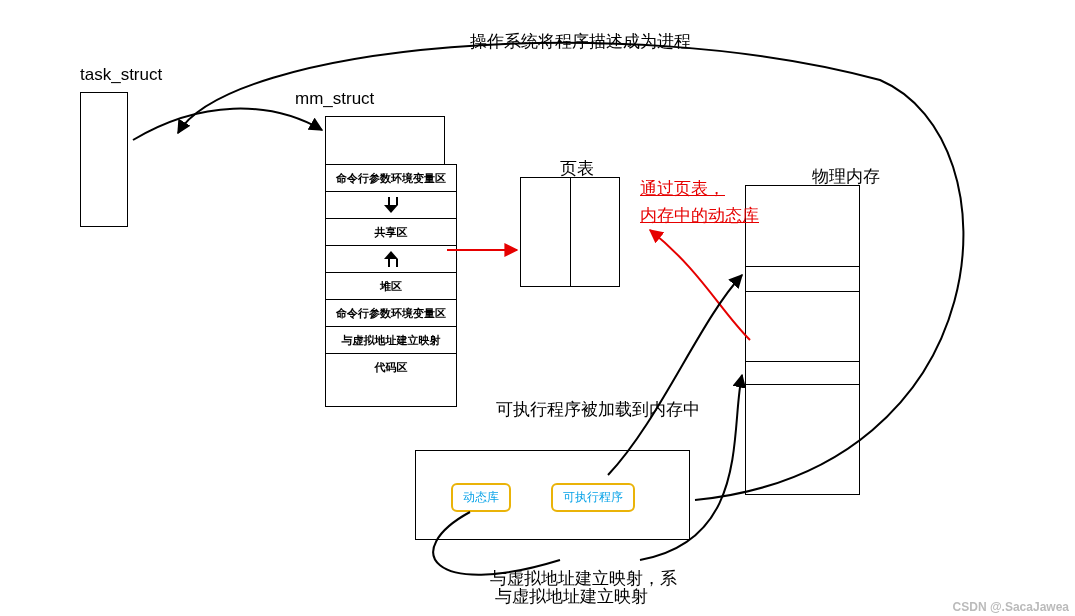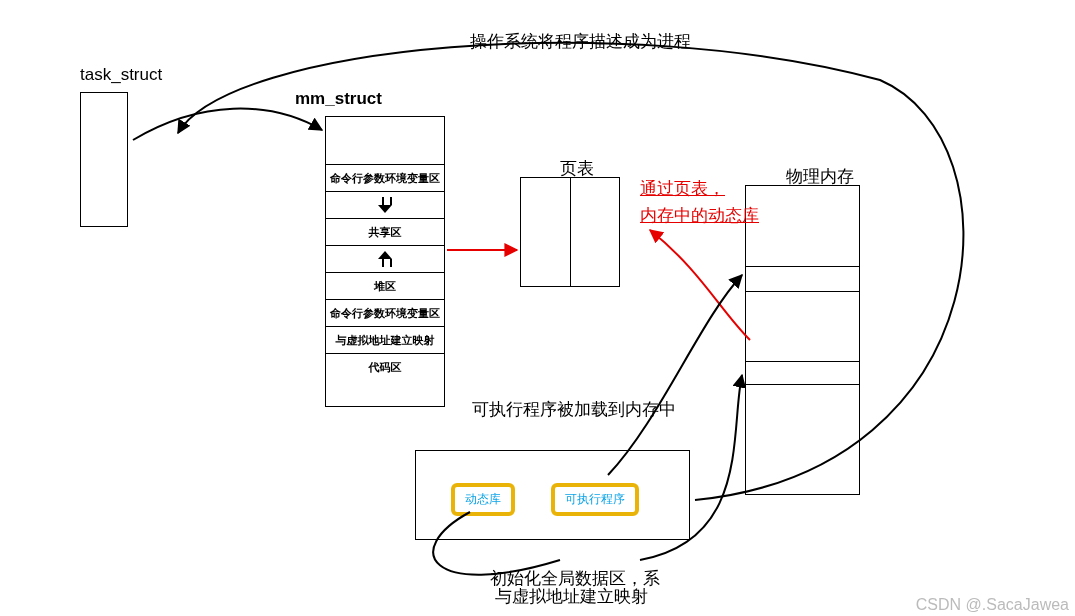--- a/index.html
+++ b/index.html
@@ -39,78 +39,78 @@
   .arrow-up::before{
     content:""; position:absolute; left:0; top:0;
     border-left:7px solid transparent; border-right:7px solid transparent;
     border-bottom:8px solid #000;
   }
   .arrow-up::after{
     content:""; position:absolute; left:4px; top:8px; width:6px; height:8px;
     border-left:2px solid #000; border-right:2px solid #000; background:#fff;
   }
   .disk-item {
-    position:absolute; border:4px solid #eab308; border-radius:6px;
+    position:absolute; border:2px solid #eab308; border-radius:6px;
     color:#09a3e8; padding:4px 10px; font-size:12px;
   }
   .red-text { color:#e60000; font-size:17px; line-height:1.6;text-decoration:underline; }
   svg.overlay { position:absolute; left:0; top:0; width:1075px; height:616px; pointer-events:none; }
-  .watermark { position:absolute; right:6px; bottom:2px; color:#bbb; font-size:16px; }
+  .watermark { position:absolute; right:6px; bottom:2px; color:#bbb; font-size:12px;font-weight:bold; }
 </style>
 </head>
 <body>
 
 <div class="label" style="left:80px; top:65px;">task_struct</div>
 <div class="box" style="left:80px; top:92px; width:48px; height:135px;"></div>
 
-<div class="label" style="left:295px; top:89px;font-weight:bold;">mm_struct</div>
+<div class="label" style="left:295px; top:89px;">mm_struct</div>
 <div class="box" style="left:325px; top:116px; width:120px; height:48px; border-bottom:none;"></div>
-<div class="box" style="left:325px; top:164px; width:120px; height:243px;">
+<div class="box" style="left:325px; top:164px; width:132px; height:243px;">
   <div class="mm-cell">命令行参数环境变量区</div>
   <div class="mm-cell">
       <span class="arrow-down"></span>
     </div>
   <div class="mm-cell">共享区</div>
   <div class="mm-cell">
       <span class="arrow-up"></span>
     </div>
   <div class="mm-cell">堆区</div>
   <div class="mm-cell">命令行参数环境变量区</div>
   <div class="mm-cell">与虚拟地址建立映射</div>
   <div class="mm-cell">代码区</div>
 </div>
 
 <div class="label" style="left:560px; top:157px;">页表</div>
 <div class="box" style="left:520px; top:177px; width:100px; height:110px;">
   <div style="position:absolute; left:50%; top:0; bottom:0; width:0; border-left:1px solid #000;"></div>
 </div>
 
-<div class="label" style="left:786px; top:165px;">物理内存</div>
+<div class="label" style="left:812px; top:165px;">物理内存</div>
 <div class="box" style="left:745px; top:185px; width:115px; height:310px;">
   <div style="position:absolute; left:0; right:0; top:80px;  border-top:1px solid #000;"></div>
   <div style="position:absolute; left:0; right:0; top:105px; border-top:1px solid #000;"></div>
   <div style="position:absolute; left:0; right:0; top:175px; border-top:1px solid #000;"></div>
   <div style="position:absolute; left:0; right:0; top:198px; border-top:1px solid #000;"></div>
 </div>
 
 <div class="box" style="left:415px; top:450px; width:275px; height:90px;">
   <div class="disk-item" style="left:35px; top:32px;">动态库</div>
   <div class="disk-item" style="left:135px; top:32px;">可执行程序</div>
 </div>
 
 <div class="label" style="left:470px; top:30px;">操作系统将程序描述成为进程</div>
 
 <div class="label red-text" style="left:640px; top:175px; white-space:normal; width:140px;">
   <div>通过页表，</div>
   <div>内存中的动态库</div>
 </div>
 
-<div class="label" style="left:472px; top:398px;">可执行程序被加载到内存中</div>
+<div class="label" style="left:496px; top:398px;">可执行程序被加载到内存中</div>
 
-<div class="label" style="left:490px; top:567px;">初始化全局数据区，系</div>
+<div class="label" style="left:490px; top:567px;">与虚拟地址建立映射，系</div>
 <div class="label" style="left:495px; top:585px;">与虚拟地址建立映射</div>
 
 <div class="watermark">CSDN @.SacaJawea</div>
 
 <svg class="overlay" viewBox="0 0 1075 616">
   <defs>
     <marker id="ah-black" viewBox="0 0 10 10" refX="9" refY="5" markerWidth="7" markerHeight="7" orient="auto-start-reverse">
       <path d="M 0 0 L 10 5 L 0 10 z" fill="#000"></path>
     </marker>
     <marker id="ah-red" viewBox="0 0 10 10" refX="9" refY="5" markerWidth="7" markerHeight="7" orient="auto-start-reverse">

